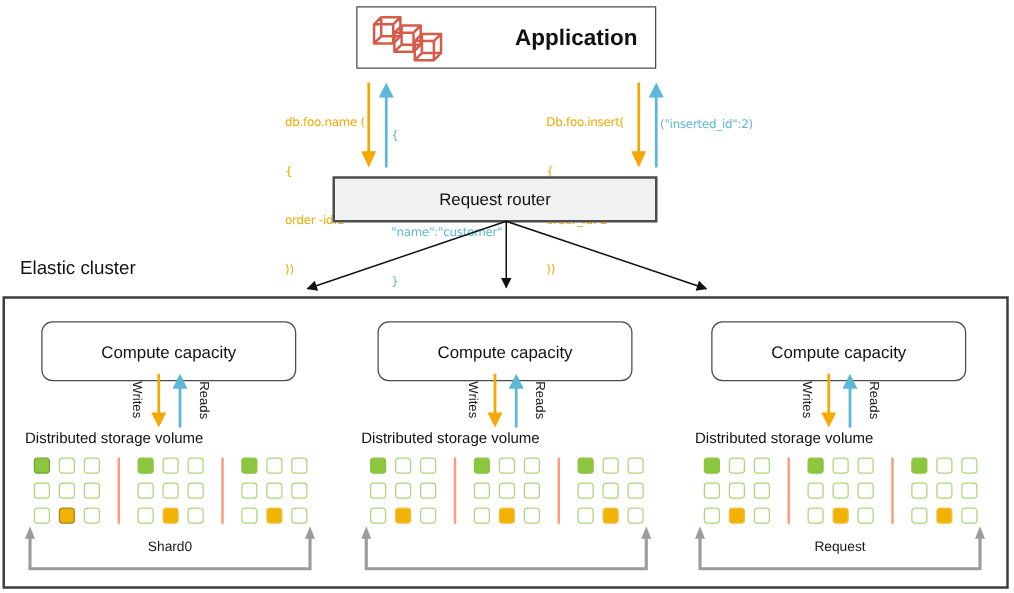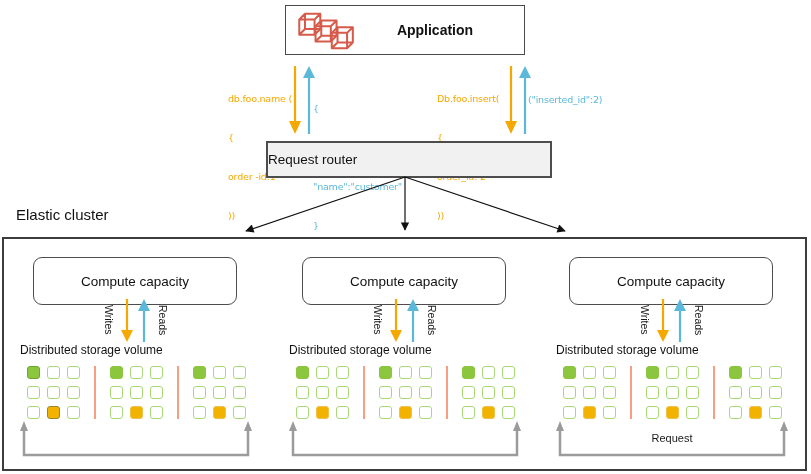--- a/index.html
+++ b/index.html
@@ -3,38 +3,38 @@
 <meta charset="utf-8">
 <style>
   html,body{margin:0;padding:0;background:#fff;}
   .page{position:relative;width:811px;height:474px;background:#fff;overflow:hidden;
         font-family:"Liberation Sans",sans-serif;color:#111;}
 
   
   .app-box{position:absolute;left:285px;top:5px;width:240px;height:50px;
            border:1px solid #4a4a4a;background:#fff;display:flex;align-items:center;box-sizing:border-box;}
   .app-box svg{margin-left:8px;flex:0 0 auto;}
-  .app-label{flex:1;text-align:center;font-weight:bold;font-size:14px;margin-right:14px;}
+  .app-label{flex:1;text-align:right;font-weight:bold;font-size:18px;margin-right:14px;}
 
   
   .code{position:absolute;font-family:"DejaVu Sans",sans-serif;font-size:9.5px;
         line-height:13px;letter-spacing:-0.2px;white-space:pre;}
   .code.amber{color:var(--amber);}
   .code.blue{color:var(--blue);}
   .find-req{left:228px;top:66px;}
   .find-res{left:313px;top:76px;}
   .ins-req{left:437px;top:66px;}
   .ins-res{left:528px;top:93px;}
   .qpair1{position:absolute;left:287px;top:64px;}
   .qpair2{position:absolute;left:503px;top:64px;}
 
   
-  .router-box{position:absolute;left:266px;top:141px;width:286px;height:37px;
+  .router-box{position:absolute;left:266px;top:141px;width:260px;height:37px;
               background:var(--router-fill);border:2px solid var(--border-dark);
-              display:flex;align-items:center;justify-content:flex-start;
+              display:flex;align-items:center;justify-content:center;
               font-size:13.5px;box-sizing:border-box;}
 
   .fanout{position:absolute;left:230px;top:176px;}
 
   
   .elastic-label{position:absolute;left:16px;top:206px;font-weight:normal;font-size:15px;}
   .cluster-box{position:absolute;left:2px;top:237px;width:805px;height:234px;
                border:2px solid #3d3d3d;background:#fff;box-sizing:border-box;}
 
   
@@ -180,20 +180,21 @@
           <div class="cell"></div>
           <div class="cell yellow"></div>
           <div class="cell"></div>
         </div>
       </div>
     <svg class="u-arrow" width="232" height="38">
       <path d="M4,9 V34 H228 V9" fill="none" stroke="var(--arrow-gray)" stroke-width="2.5"></path>
       <polygon points="0,10 8,10 4,0" fill="var(--arrow-gray)"></polygon>
       <polygon points="224,10 232,10 228,0" fill="var(--arrow-gray)"></polygon>
     </svg>
+    <div class="shard-label">Shard0</div>
   </div>
 
   <div class="shard-col s1">
     <div class="compute-box">
       <span>Compute capacity</span>
     </div>
     <div class="rw-block">
       <span class="vlabel">Writes</span>
       <svg width="36" height="45">
         <line x1="9" y1="1" x2="9" y2="33" stroke="var(--amber)" stroke-width="2.2"></line>

